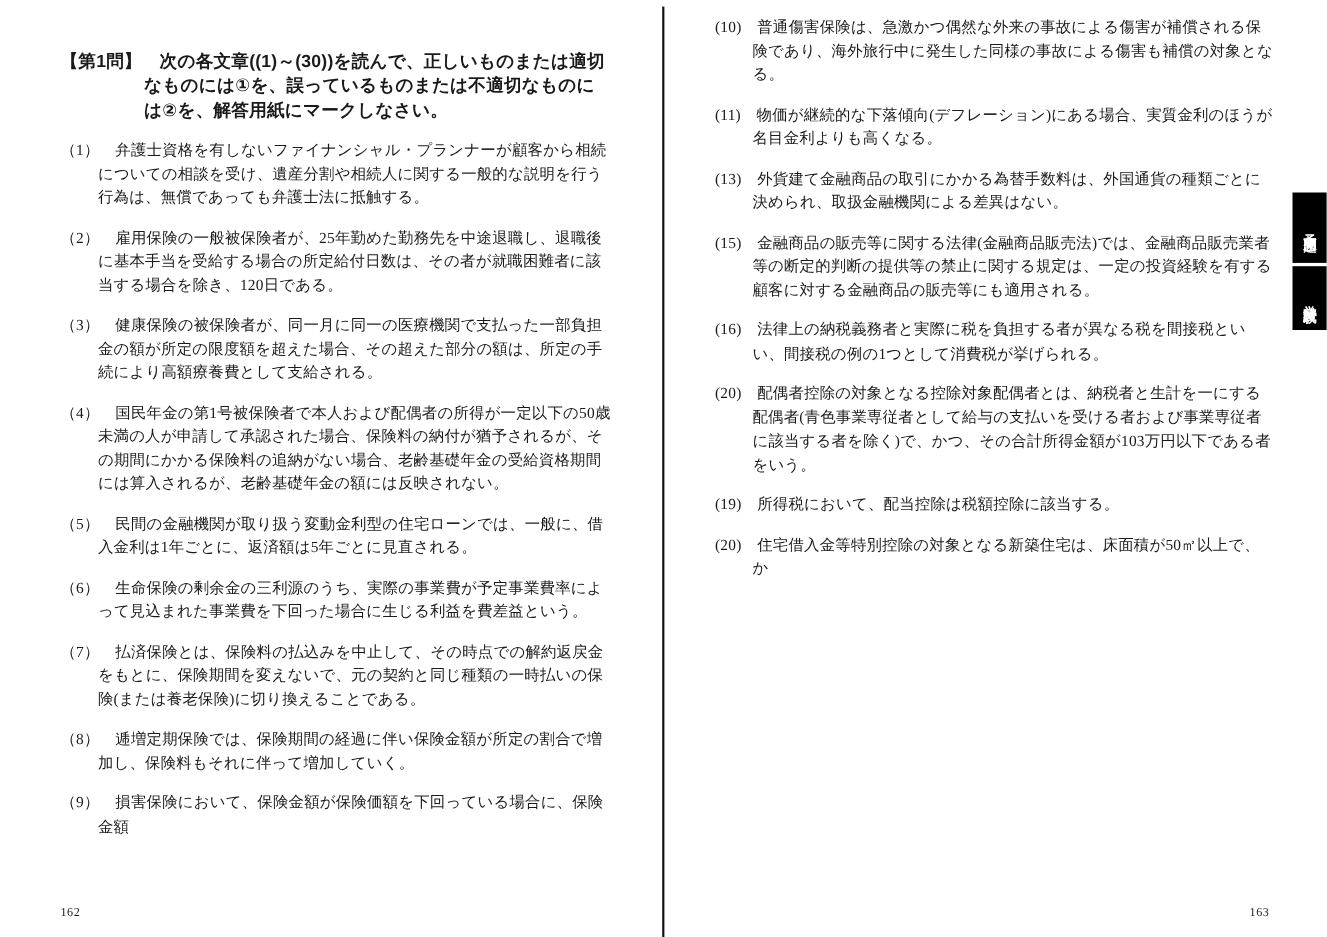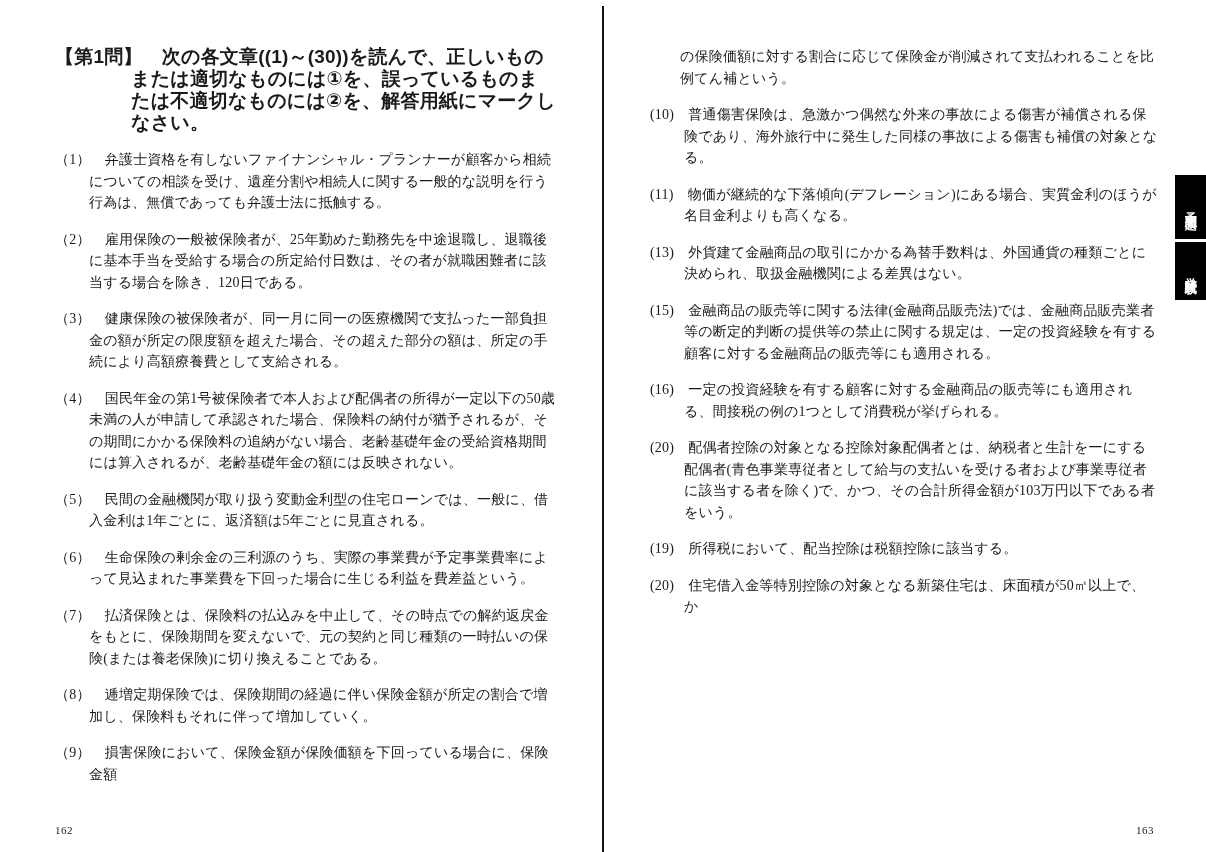--- a/index.html
+++ b/index.html
@@ -29,21 +29,21 @@
   .page { position: absolute; top: 0; height: 852px; }
   .page-left  { left: 55px;  width: 502px; }
   .page-right { left: 650px; width: 508px; }
 
   .heading {
     margin-top: 46px;
     padding-left: 76px;
     text-indent: -76px;
     font-family: "Liberation Sans", "DejaVu Sans", sans-serif;
     font-weight: bold;
-    font-size: 19px;
+    font-size: 16px;
     line-height: 22px;
     letter-spacing: 0.2px;
   }
   .h-label::after { content: "\3000"; }
 
   .questions { margin-top: 2px; }
 
   .question {
     padding-left: 34px;
     text-indent: -34px;
@@ -145,21 +145,20 @@
           <span class="qnum">（9）</span><span class="qtext">損害保険において、保険金額が保険価額を下回っている場合に、保険金額</span>
         </div>
       </div>
 
     <div class="page-num page-num-left">162</div>
   </div>
 
   <div class="divider"></div>
 
   <div class="page page-right">
-    <div class="continuation">の保険価額に対する割合に応じて保険金が削減されて支払われることを比例てん補という。</div>
 
     <div class="questions">
 
         <div class="question">
           <span class="qnum">(10)</span><span class="qtext">普通傷害保険は、急激かつ偶然な外来の事故による傷害が補償される保険であり、海外旅行中に発生した同様の事故による傷害も補償の対象となる。</span>
         </div>
 
         <div class="question">
           <span class="qnum">(11)</span><span class="qtext">物価が継続的な下落傾向(デフレーション)にある場合、実質金利のほうが名目金利よりも高くなる。</span>
         </div>
@@ -168,21 +167,21 @@
         <div class="question">
           <span class="qnum">(13)</span><span class="qtext">外貨建て金融商品の取引にかかる為替手数料は、外国通貨の種類ごとに決められ、取扱金融機関による差異はない。</span>
         </div>
 
 
         <div class="question">
           <span class="qnum">(15)</span><span class="qtext">金融商品の販売等に関する法律(金融商品販売法)では、金融商品販売業者等の断定的判断の提供等の禁止に関する規定は、一定の投資経験を有する顧客に対する金融商品の販売等にも適用される。</span>
         </div>
 
         <div class="question">
-          <span class="qnum">(16)</span><span class="qtext">一定の投資経験を有する顧客に対する金融商品の販売等にも適用される、間接税の例の1つとして消費税が挙げられる。</span>
+          <span class="qnum">(16)</span><span class="qtext">法律上の納税義務者と実際に税を負担する者が異なる税を間接税といい、間接税の例の1つとして消費税が挙げられる。</span>
         </div>
 
 
         <div class="question">
           <span class="qnum">(20)</span><span class="qtext">配偶者控除の対象となる控除対象配偶者とは、納税者と生計を一にする配偶者(青色事業専従者として給与の支払いを受ける者および事業専従者に該当する者を除く)で、かつ、その合計所得金額が103万円以下である者をいう。</span>
         </div>
 
         <div class="question">
           <span class="qnum">(19)</span><span class="qtext">所得税において、配当控除は税額控除に該当する。</span>
         </div>

